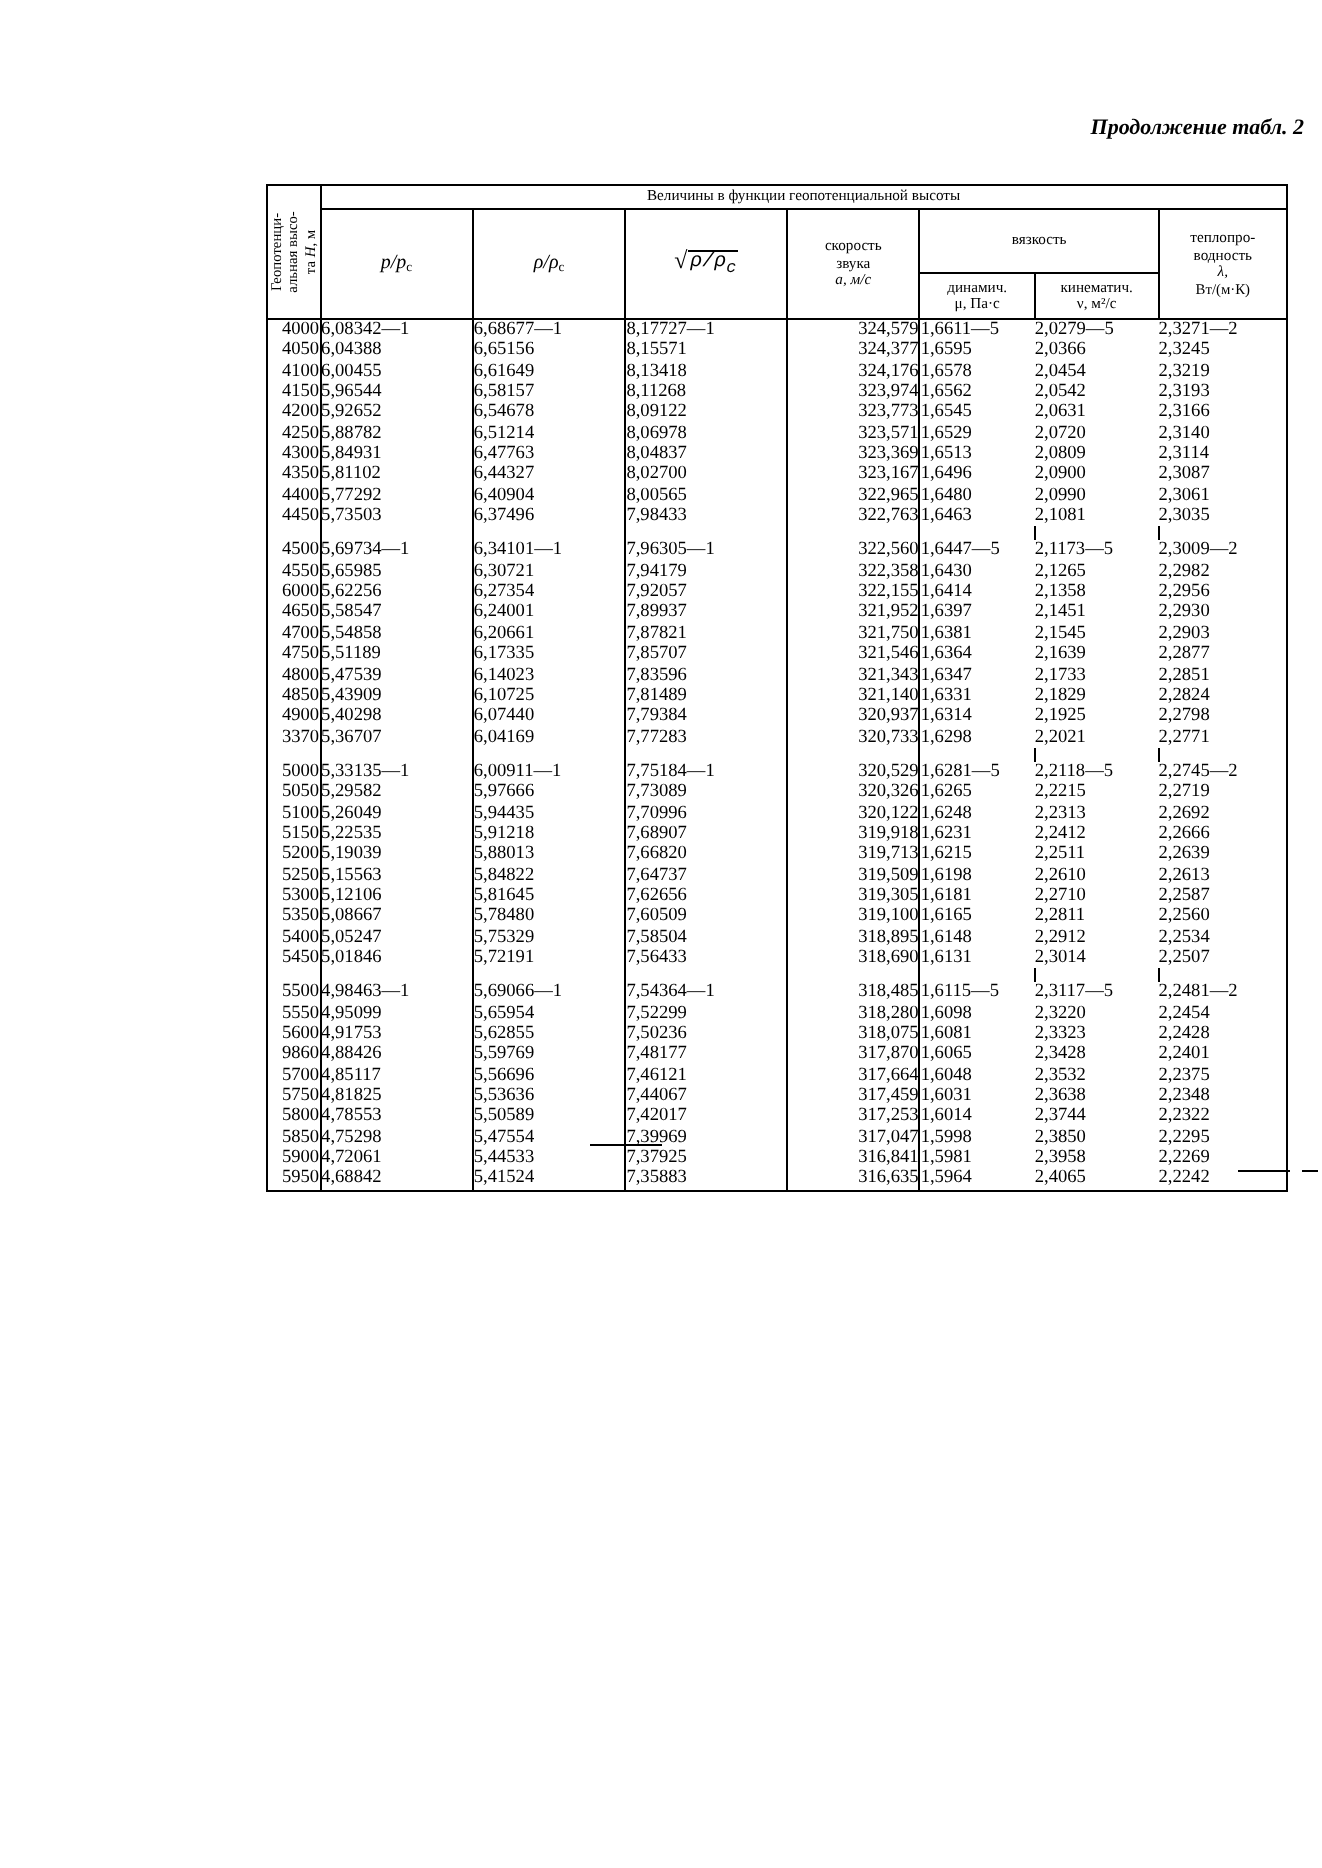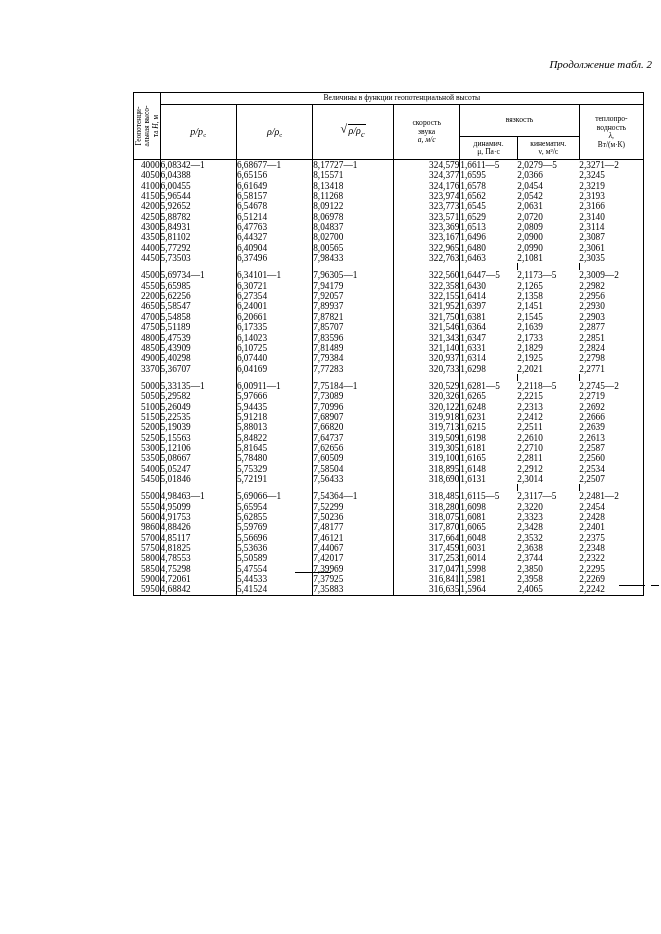--- a/index.html
+++ b/index.html
@@ -38,21 +38,21 @@
 
   
   .table-caption {
     position: absolute;
     left: 0;
     top: 58px;
     width: 652px;
     text-align: right;
     font-size: 11px;
     font-style: italic;
-    font-weight: normal;
+    font-weight: bold;
   }
 
   
   .tbl-wrap {
     position: absolute;
     left: 133px;
     top: 92px;
     width: 511px;
   }
 
@@ -132,20 +132,21 @@
     position: absolute;
     left: 0;
     top: -1px;
     font-size: 12px;
     font-style: normal;
   }
   .sqrt-box .under {
     border-top: 0.9px solid #000;
     padding: 0 1px;
     display: inline-block;
+    font-family: Liberation Mono, monospace;
   }
 
   .hdr-unit { font-size: 7.4px; }
   .hdr-ital { font-style: italic; }
 
   
   tr.datarow td {
     font-size: 9.3px;
     line-height: 10.35px;
     height: 10.35px;
@@ -392,21 +393,21 @@
             <td class="c-h">4550</td>
             <td class="c-d">5,65985</td>
             <td class="c-d">6,30721</td>
             <td class="c-d">7,94179</td>
             <td class="c-a">322,358</td>
             <td class="c-plain">1,6430</td>
             <td class="c-plain">2,1265</td>
             <td class="c-d-last">2,2982</td>
           </tr>
           <tr class="datarow">
-            <td class="c-h">2200</td>
+            <td class="c-h">6000</td>
             <td class="c-d">5,62256</td>
             <td class="c-d">6,27354</td>
             <td class="c-d">7,92057</td>
             <td class="c-a">322,155</td>
             <td class="c-plain">1,6414</td>
             <td class="c-plain">2,1358</td>
             <td class="c-d-last">2,2956</td>
           </tr>
           <tr class="datarow">
             <td class="c-h">4650</td>

